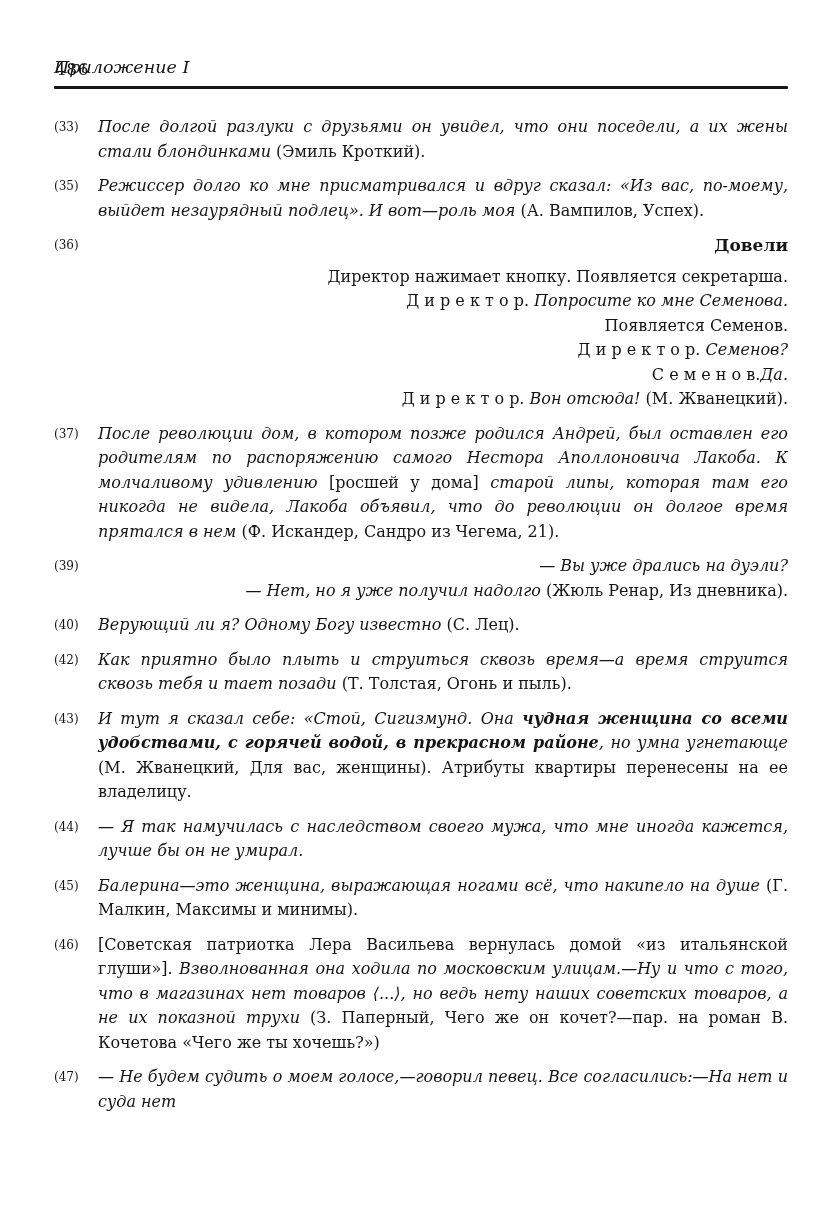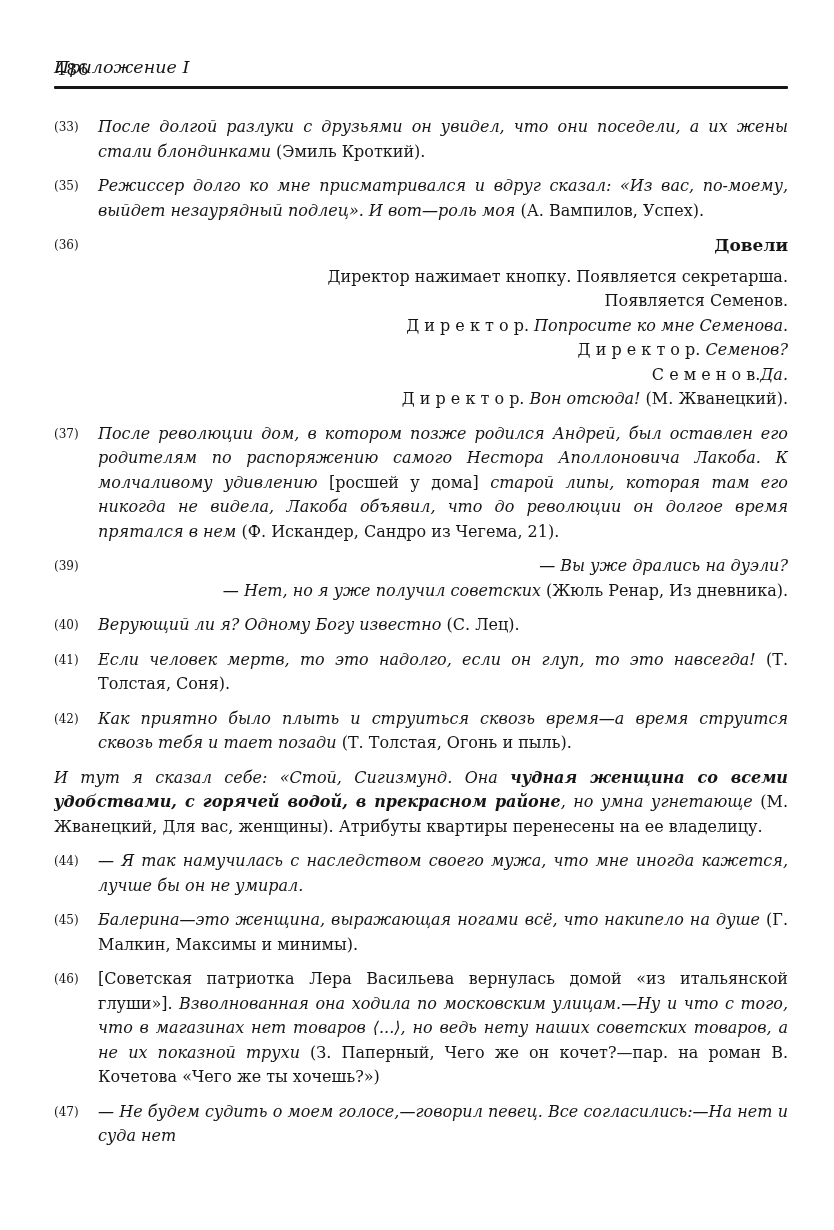--- a/index.html
+++ b/index.html
@@ -46,59 +46,54 @@
         <div class="num">(35)</div>
         <div class="content">
           <p class="text"><span class="s-i">Режиссер долго ко мне присматривался и вдруг сказал: «Из вас, по-моему, выйдет незаурядный подлец». И вот—роль моя</span><span class="s-r"> (А. Вампилов, Успех).</span></p>
         </div>
       </div>
       <div class="item">
         <div class="num">(36)</div>
         <div class="content">
           <p class="title"><span class="s-b">Довели</span></p>
           <p class="line"><span class="s-r">Директор нажимает кнопку. Появляется секретарша.</span></p>
+          <p class="line"><span class="s-r">Д и р е к т о р.</span><span class="s-i"> Попросите ко мне Семенова.</span></p>
           <p class="line"><span class="s-r">Появляется Семенов.</span></p>
-          <p class="line"><span class="s-r">Д и р е к т о р.</span><span class="s-i"> Попросите ко мне Семенова.</span></p>
           <p class="line"><span class="s-r">Д и р е к т о р.</span><span class="s-i"> Семенов?</span></p>
           <p class="line"><span class="s-r">С е м е н о в.</span><span class="s-i">Да.</span></p>
           <p class="line"><span class="s-r">Д и р е к т о р.</span><span class="s-i"> Вон отсюда!</span><span class="s-r"> (М. Жванецкий).</span></p>
         </div>
       </div>
       <div class="item">
         <div class="num">(37)</div>
         <div class="content">
           <p class="text"><span class="s-i">После революции дом, в котором позже родился Андрей, был оставлен его родителям по распоряжению самого Нестора Аполлоновича Лакоба. К молчаливому удивлению </span><span class="s-r">[росшей у дома]</span><span class="s-i"> старой липы, которая там его никогда не видела, Лакоба объявил, что до революции он долгое время прятался в нем</span><span class="s-r"> (Ф. Искандер, Сандро из Чегема, 21).</span></p>
         </div>
       </div>
       <div class="item">
         <div class="num">(39)</div>
         <div class="content">
           <p class="line"><span class="s-i">— Вы уже дрались на дуэли?</span></p>
-          <p class="line"><span class="s-i">— Нет, но я уже получил советских</span><span class="s-r"> (Жюль Ренар, Из дневника).</span></p>
+          <p class="line"><span class="s-i">— Нет, но я уже получил надолго</span><span class="s-r"> (Жюль Ренар, Из дневника).</span></p>
         </div>
       </div>
       <div class="item">
         <div class="num">(40)</div>
         <div class="content">
           <p class="text"><span class="s-i">Верующий ли я? Одному Богу известно</span><span class="s-r"> (С. Лец).</span></p>
         </div>
       </div>
       <div class="item">
-        <div class="num">(41)</div>
-        <div class="content">
-          <p class="text"><span class="s-i">Если человек мертв, то это надолго, если он глуп, то это навсегда!</span><span class="s-r"> (Т. Толстая, Соня).</span></p>
-        </div>
-      </div>
-      <div class="item">
         <div class="num">(42)</div>
         <div class="content">
           <p class="text"><span class="s-i">Как приятно было плыть и струиться сквозь время—а время струится сквозь тебя и тает позади</span><span class="s-r"> (Т. Толстая, Огонь и пыль).</span></p>
         </div>
       </div>
       <div class="item">
+        <div class="num">(43)</div>
         <div class="content">
           <p class="text"><span class="s-i">И тут я сказал себе: «Стой, Сигизмунд. Она </span><span class="s-bi">чудная женщина со всеми удобствами, с горячей водой, в прекрасном районе</span><span class="s-i">, но умна угнетающе</span><span class="s-r"> (М. Жванецкий, Для вас, женщины). Атрибуты квартиры перенесены на ее владелицу.</span></p>
         </div>
       </div>
       <div class="item">
         <div class="num">(44)</div>
         <div class="content">
           <p class="text"><span class="s-i">— Я так намучилась с наследством своего мужа, что мне иногда кажется, лучше бы он не умирал.</span></p>
         </div>
       </div>

